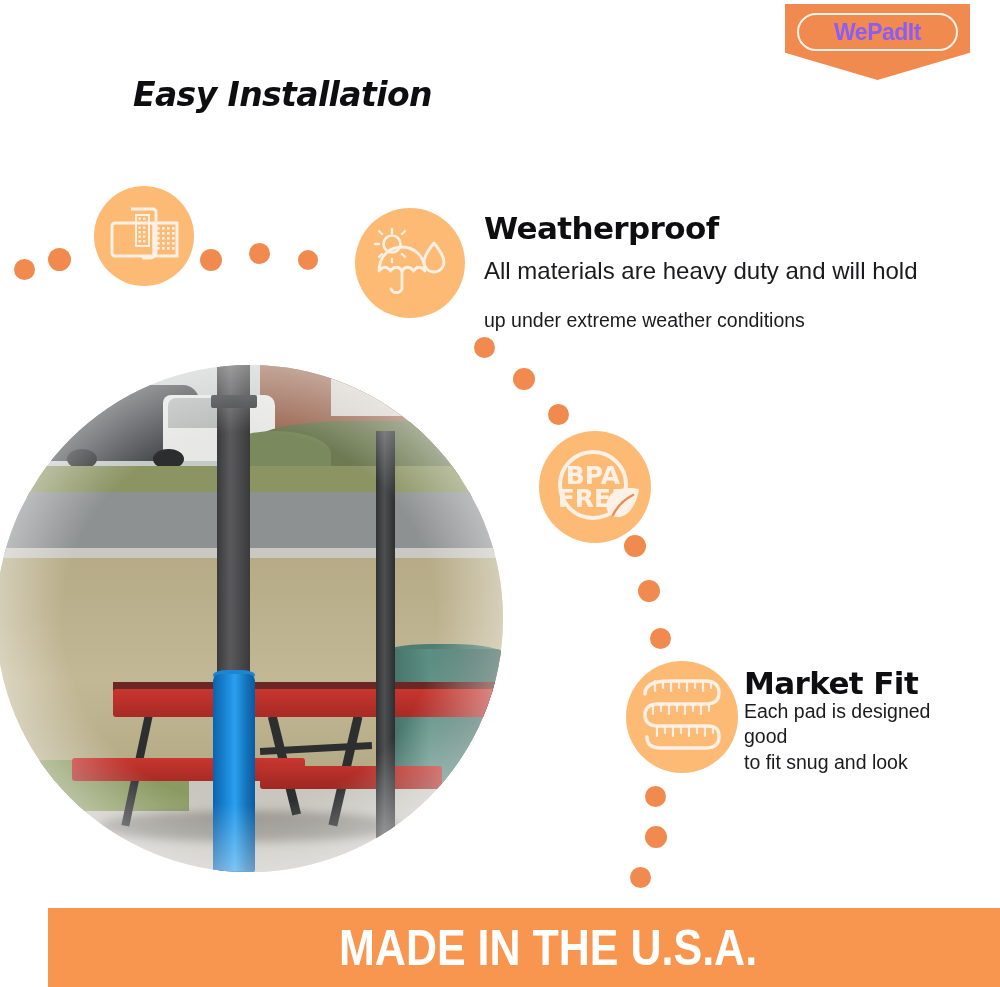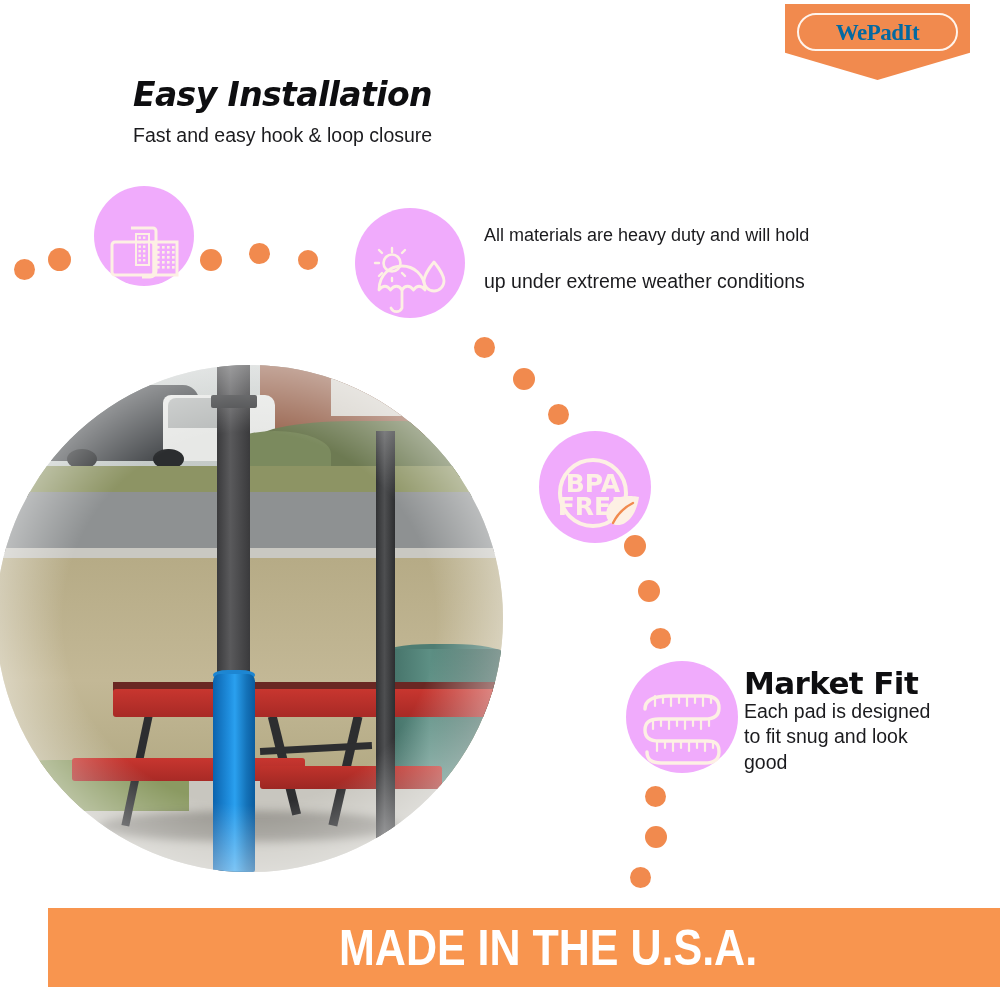--- a/index.html
+++ b/index.html
@@ -41,45 +41,45 @@
     top: 9px;
     width: 161px;
     height: 38px;
     border: 2.5px solid #FFF4EC;
     border-radius: 19px;
     display: flex;
     align-items: center;
     justify-content: center;
   }
   .logo-text {
-    font-family: Liberation Serif, serif;
+    font-family: Liberation Sans, sans-serif;
     font-size: 23px;
-    color: #0369a1;
+    color: #8b5cf6;
     letter-spacing: -0.5px;
     white-space: nowrap;
     line-height: 1;
   }
   .logo-text .lt-we { font-weight: bold; }
   .logo-text .lt-pad { font-weight: bold; }
   .logo-text .lt-it { font-weight: bold; }
 
   
   .dot {
     position: absolute;
     background: #F18A4E;
     border-radius: 50%;
   }
 
   
   .bubble {
     position: absolute;
-    background: #f0abfc;
+    background: #fdba74;
     border-radius: 50%;
     display: flex;
-    align-items: flex-end;
+    align-items: center;
     justify-content: center;
   }
   .bubble svg { display: block; }
 
   
   .feat-title {
     font-family: "DejaVu Sans", sans-serif;
     font-weight: bold;
     color: #0E0E10;
     letter-spacing: -0.6px;
@@ -198,21 +198,20 @@
     <div class="logo-shield"></div>
     <div class="logo-inner">
       <div class="logo-text">
         <span class="lt-we">We</span><span class="lt-pad">Pad</span><span class="lt-it">It</span>
       </div>
     </div>
   </div>
 
   <div class="block" style="left:133px; top:78px;">
     <div class="feat-title" style="font-size:33px;font-style:italic;">Easy Installation</div>
-    <div class="feat-desc" style="font-size:19.5px; margin-top:12px;">Fast and easy hook &amp; loop closure</div>
   </div>
 
   <div class="bubble" style="left:94px; top:186px; width:100px; height:100px;">
     <svg width="70" height="62" viewBox="0 0 70 62">
       <rect x="3" y="18" width="42" height="33" rx="3" fill="none" stroke="#FDF0E4" stroke-width="3"></rect>
       <path d="M22 4 h22 a3 3 0 0 1 3 3 v40 a6 6 0 0 1 -6 6 h-8" fill="none" stroke="#FDF0E4" stroke-width="3" stroke-linejoin="round"></path>
       <rect x="27" y="10" width="13" height="31" fill="none" stroke="#FDF0E4" stroke-width="2"></rect>
       <g fill="#FDF0E4">
         <rect x="29.5" y="12.5" width="2.4" height="2.4"></rect>
           <rect x="34" y="12.5" width="2.4" height="2.4"></rect>
@@ -247,21 +246,22 @@
           <rect x="63" y="37" width="2.6" height="2.6"></rect>
         <rect x="48" y="42" width="2.6" height="2.6"></rect>
           <rect x="53" y="42" width="2.6" height="2.6"></rect>
           <rect x="58" y="42" width="2.6" height="2.6"></rect>
           <rect x="63" y="42" width="2.6" height="2.6"></rect>
       </g>
     </svg>
   </div>
 
   <div class="block" style="left:484px; top:213px;">
-    <div class="feat-desc" style="font-size:18px; margin-top:11px;text-align:right;">All materials are heavy duty and will hold</div>
+    <div class="feat-title" style="font-size:31px;">Weatherproof</div>
+    <div class="feat-desc" style="font-size:24px; margin-top:11px;text-align:right;">All materials are heavy duty and will hold</div>
     <div class="feat-desc" style="font-size:19.5px;margin-top:22px;">up under extreme weather conditions</div>
   </div>
 
   <div class="bubble" style="left:355px; top:208px; width:110px; height:110px;">
     <svg width="78" height="72" viewBox="0 0 78 72">
       <circle cx="21" cy="17" r="8.5" fill="none" stroke="#FDF0E4" stroke-width="2.6"></circle>
       <g stroke="#FDF0E4" stroke-width="2.4" stroke-linecap="round">
         <line x1="21" y1="2" x2="21" y2="6"></line>
         <line x1="8" y1="17" x2="4" y2="17"></line>
         <line x1="21" y1="32" x2="21" y2="35"></line>
@@ -283,22 +283,22 @@
       <text class="bpa-text" x="46" y="45" text-anchor="middle" font-size="25">BPA</text>
       <text class="bpa-text" x="46" y="68" text-anchor="middle" font-size="25">FREE</text>
       <path d="M92 50 C92 50 66 44 60 62 C56 74 68 82 78 76 C90 69 92 50 92 50 Z" fill="#FDF0E4"></path>
       <path d="M86 56 C78 60 70 68 66 76" fill="none" stroke="#F18A4E" stroke-width="2.4" stroke-linecap="round"></path>
     </svg>
   </div>
 
   <div class="block" style="left:744px; top:668px;">
     <div class="feat-title" style="font-size:31px;">Market Fit</div>
     <div class="feat-desc" style="font-size:19.5px; ">Each pad is designed</div>
+    <div class="feat-desc" style="font-size:19.5px;">good</div>
     <div class="feat-desc" style="font-size:19.5px;">to fit snug and look</div>
-    <div class="feat-desc" style="font-size:19.5px;">good</div>
   </div>
 
   <div class="bubble" style="left:626px; top:661px; width:112px; height:112px;">
     <svg width="86" height="82" viewBox="0 0 86 82">
       <path d="M6 18 C6 8 16 5 30 5 L66 5 C76 5 80 10 80 17 C80 24 76 28 66 28 L20 28 C10 28 6 32 6 39 C6 46 10 50 20 50 L68 50 C78 50 80 54 80 61 C80 68 76 72 66 72 L22 72 C12 72 8 68 8 61" fill="none" stroke="#FDF0E4" stroke-width="3.4" stroke-linejoin="round" stroke-linecap="round"></path>
       <g stroke="#FDF0E4" stroke-width="2.2" stroke-linecap="round">
         <line x1="16" y1="5" x2="16" y2="15"></line>
         <line x1="24" y1="5" x2="24" y2="12"></line>
         <line x1="32" y1="5" x2="32" y2="15"></line>
         <line x1="40" y1="5" x2="40" y2="12"></line>

